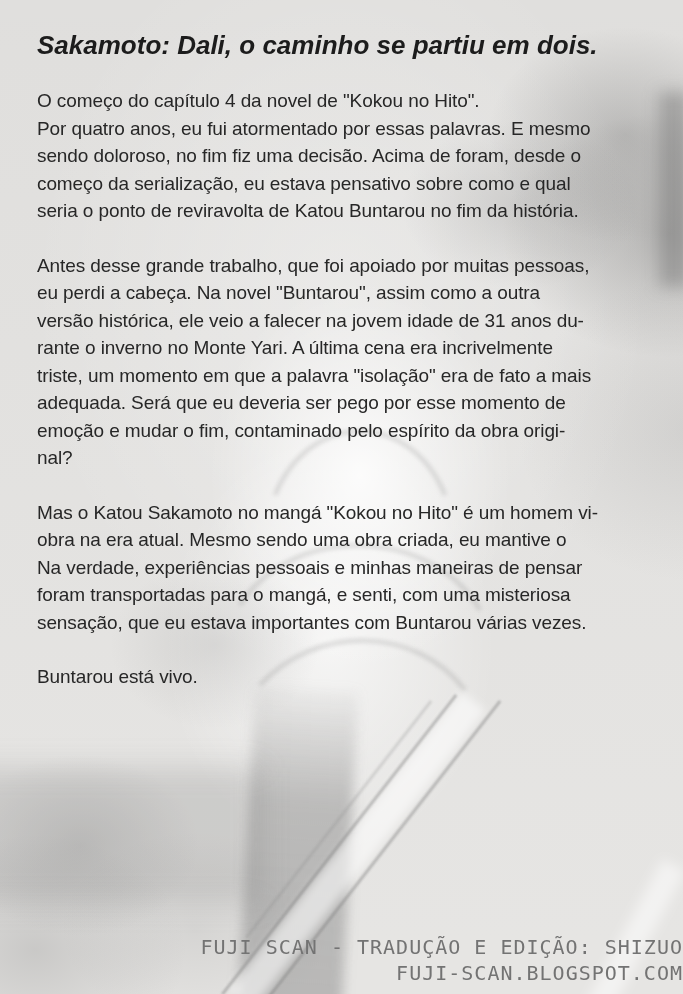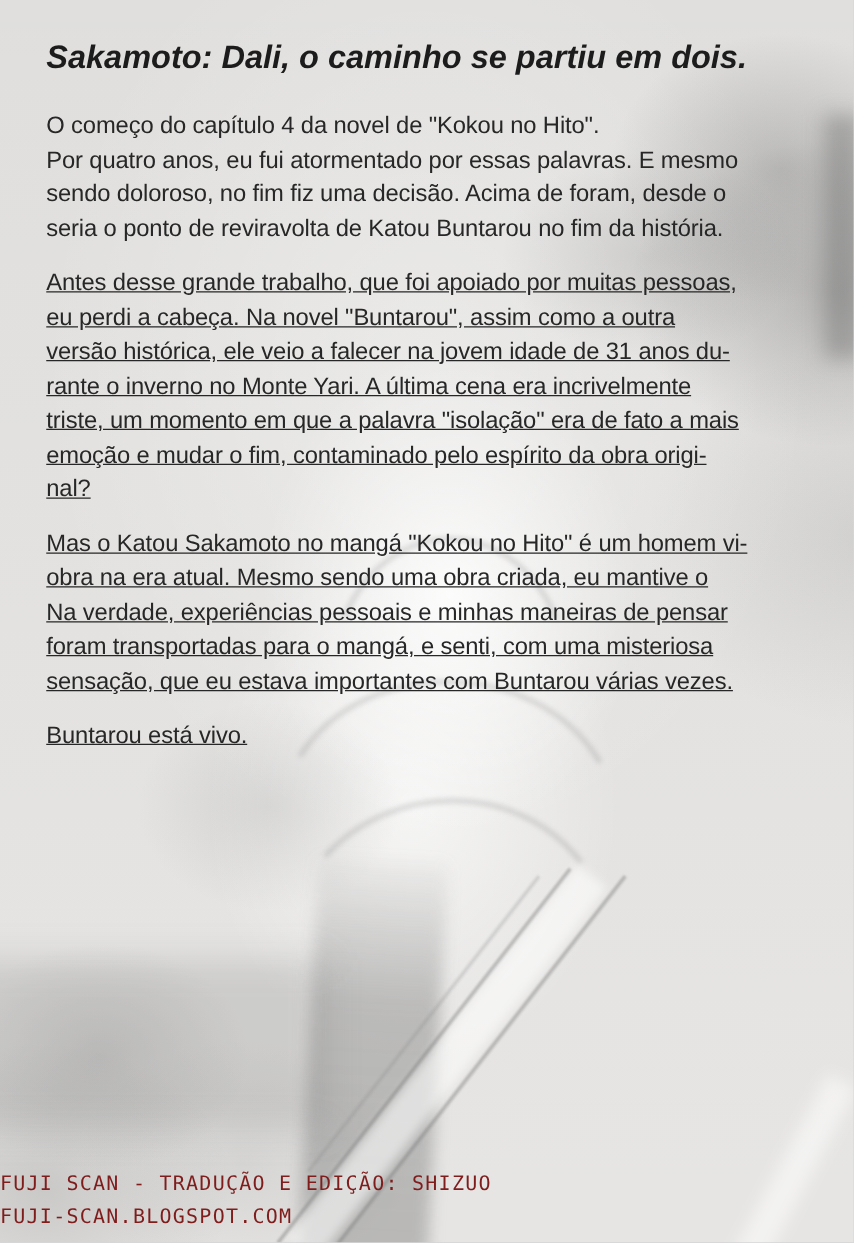--- a/index.html
+++ b/index.html
@@ -54,29 +54,29 @@
   }
   .bg-figure-svg { position:absolute; left:205px; top:355px; filter:blur(2px); pointer-events:none; }
 
   
   .content { position:absolute; left:37px; top:27px; width:614px; color:#272727; }
   .title {
     margin:0 0 24px 0; font-style:italic; font-weight:600;
     font-size:26px; line-height:36px; color:#1c1c1c; white-space:nowrap;
   }
   .para { font-size:19px; line-height:27.5px; letter-spacing:-0.1px; }
-  .para + .para { margin-top:16px;text-decoration:underline; }
+  .para + .para { margin-top:27px; }
   .tline { white-space:nowrap; }
 
   
   .footer {
-    position:absolute; left:0; right:0; bottom:8px; text-align:left;
+    position:absolute; left:0; right:0; bottom:8px; text-align:right;
     font-family:"DejaVu Sans Mono", monospace;
-    font-size:16px; line-height:26px; letter-spacing:1px;
-    color:#7f1d1d;
+    font-size:20px; line-height:26px; letter-spacing:1px;
+    color:#737373;
   }
 </style>
 </head>
 <body>
 
 <div class="page">
 
   <div class="bg-clouds"></div>
   <div class="bg-right-strip"></div>
   <svg class="bg-figure-svg" width="300" height="380">
@@ -94,29 +94,31 @@
   <div class="bg-left-band"></div>
   <div class="bg-streak"></div>
 
   <div class="content">
     <h1 class="title">Sakamoto: Dali, o caminho se partiu em dois.</h1>
 
     <div class="para">
       <div class="tline">O começo do capítulo 4 da novel de "Kokou no Hito".</div>
       <div class="tline">Por quatro anos, eu fui atormentado por essas palavras. E mesmo</div>
       <div class="tline">sendo doloroso, no fim fiz uma decisão. Acima de foram, desde o</div>
+      <div class="tline">começo da serialização, eu estava pensativo sobre como e qual</div>
       <div class="tline">seria o ponto de reviravolta de Katou Buntarou no fim da história.</div>
     </div>
 
     <div class="para">
       <div class="tline">Antes desse grande trabalho, que foi apoiado por muitas pessoas,</div>
       <div class="tline">eu perdi a cabeça. Na novel "Buntarou", assim como a outra</div>
       <div class="tline">versão histórica, ele veio a falecer na jovem idade de 31 anos du-</div>
       <div class="tline">rante o inverno no Monte Yari. A última cena era incrivelmente</div>
       <div class="tline">triste, um momento em que a palavra "isolação" era de fato a mais</div>
+      <div class="tline">adequada. Será que eu deveria ser pego por esse momento de</div>
       <div class="tline">emoção e mudar o fim, contaminado pelo espírito da obra origi-</div>
       <div class="tline">nal?</div>
     </div>
 
     <div class="para">
       <div class="tline">Mas o Katou Sakamoto no mangá "Kokou no Hito" é um homem vi-</div>
       <div class="tline">obra na era atual. Mesmo sendo uma obra criada, eu mantive o</div>
       <div class="tline">Na verdade, experiências pessoais e minhas maneiras de pensar</div>
       <div class="tline">foram transportadas para o mangá, e senti, com uma misteriosa</div>
       <div class="tline">sensação, que eu estava importantes com Buntarou várias vezes.</div>

